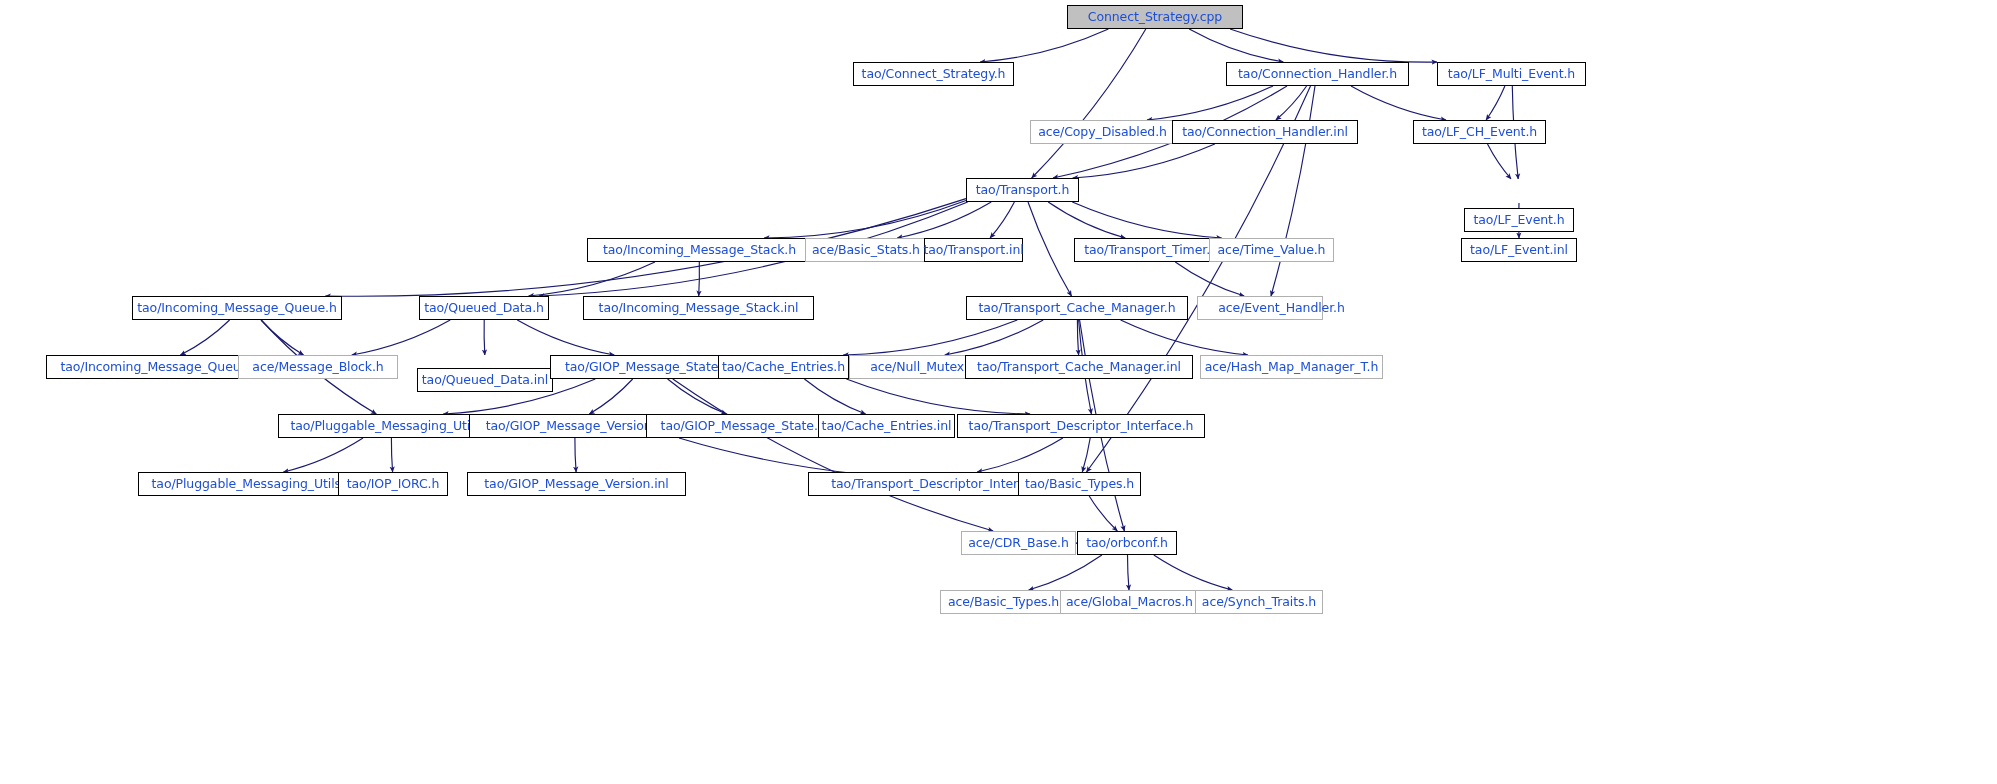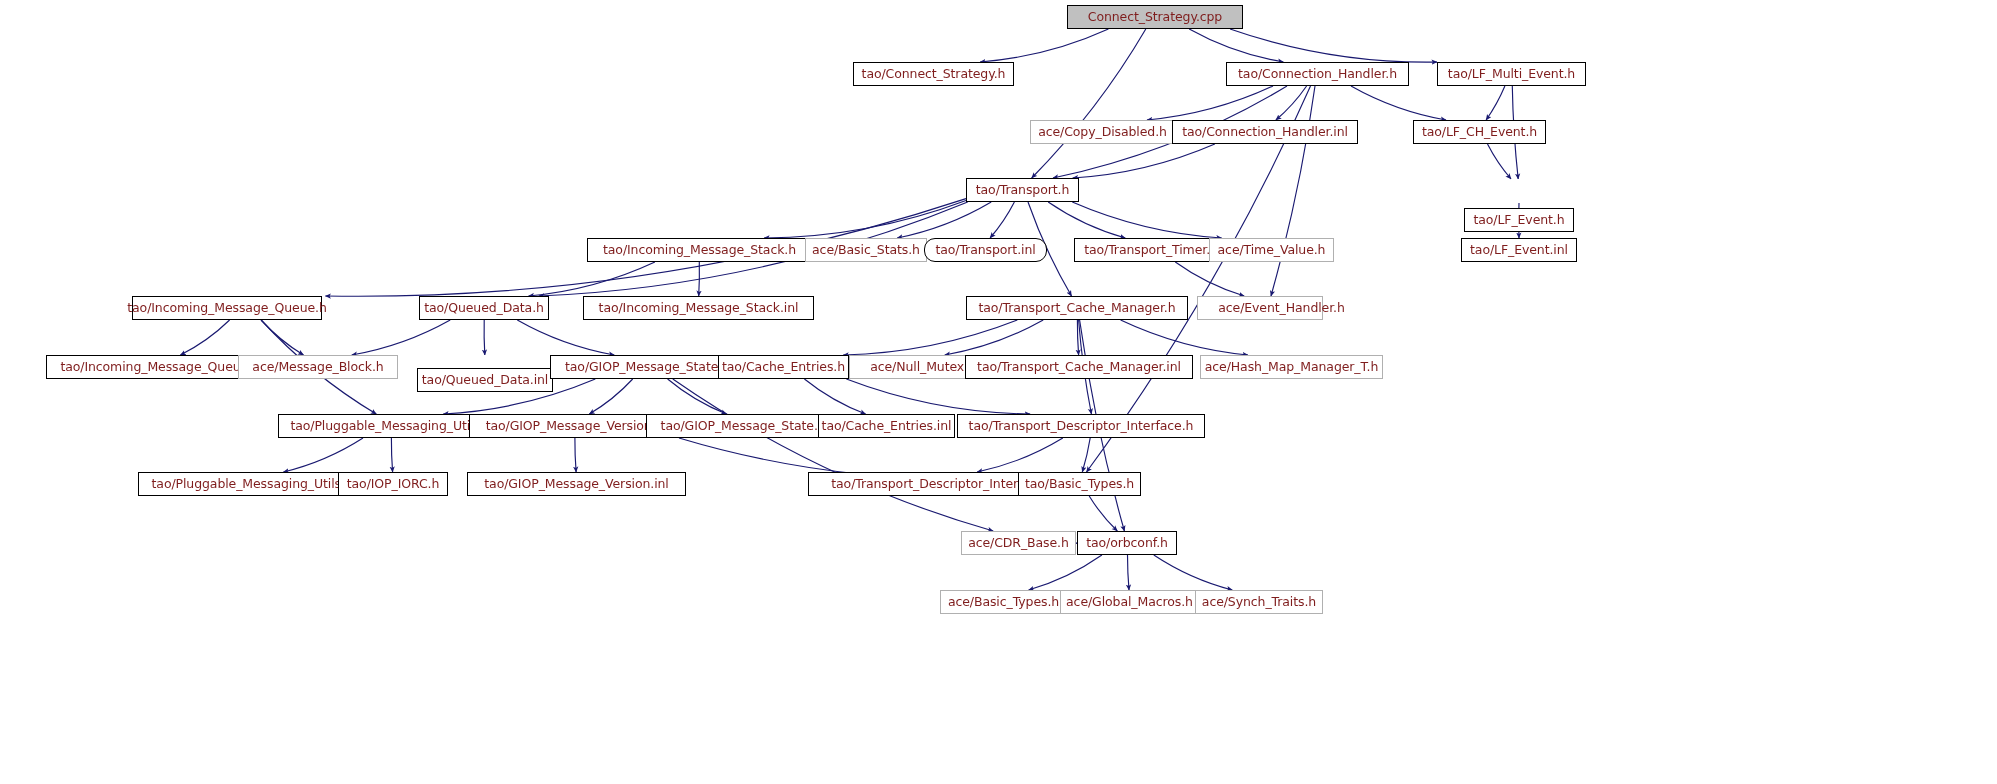--- a/index.html
+++ b/index.html
@@ -8,21 +8,21 @@
   #edges{position:absolute;left:0;top:0;width:1997px;height:784px;pointer-events:none;}
   .node{
     position:absolute;
     box-sizing:border-box;
     display:flex;align-items:center;justify-content:center;
     height:24px;
     border:1px solid #000000;
     background:#ffffff;
     font-size:12.5px;
     line-height:1;
-    color:#7f1d1d;
+    color:#1d4ed8;
     white-space:nowrap;
     letter-spacing:-0.1px;
   }
   .node.ext{border-color:#b0b0b0;}
   .node.root{background:#c0c0c0;border-color:#000000;}
 </style>
 </head>
 <body>
 
 <div id="canvas">
@@ -119,33 +119,33 @@
     </div>
     <div class="node" style="left: 966px; top: 178px; width: 113px;">
       <span>tao/Transport.h</span>
     </div>
     <div class="node" style="left: 587px; top: 238px; width: 225px;">
       <span>tao/Incoming_Message_Stack.h</span>
     </div>
     <div class="node ext" style="left: 805px; top: 238px; width: 122px;">
       <span>ace/Basic_Stats.h</span>
     </div>
-    <div class="node" style="left: 924px; top: 238px; width: 123px; border-radius: 11px;">
+    <div class="node" style="left: 924px; top: 238px; width: 99px;">
       <span>tao/Transport.inl</span>
     </div>
     <div class="node" style="left: 1074px; top: 238px; width: 154px;">
       <span>tao/Transport_Timer.h</span>
     </div>
     <div class="node ext" style="left: 1209px; top: 238px; width: 125px;">
       <span>ace/Time_Value.h</span>
     </div>
     <div class="node ext" style="left: 1197px; top: 296px; width: 126px; padding-left: 43px;">
       <span>ace/Event_Handler.h</span>
     </div>
-    <div class="node" style="left: 132px; top: 296px; width: 190px;">
+    <div class="node" style="left: 132px; top: 296px; width: 210px;">
       <span>tao/Incoming_Message_Queue.h</span>
     </div>
     <div class="node" style="left: 419px; top: 296px; width: 130px;">
       <span>tao/Queued_Data.h</span>
     </div>
     <div class="node" style="left: 583px; top: 296px; width: 231px;">
       <span>tao/Incoming_Message_Stack.inl</span>
     </div>
     <div class="node" style="left: 966px; top: 296px; width: 222px;">
       <span>tao/Transport_Cache_Manager.h</span>

